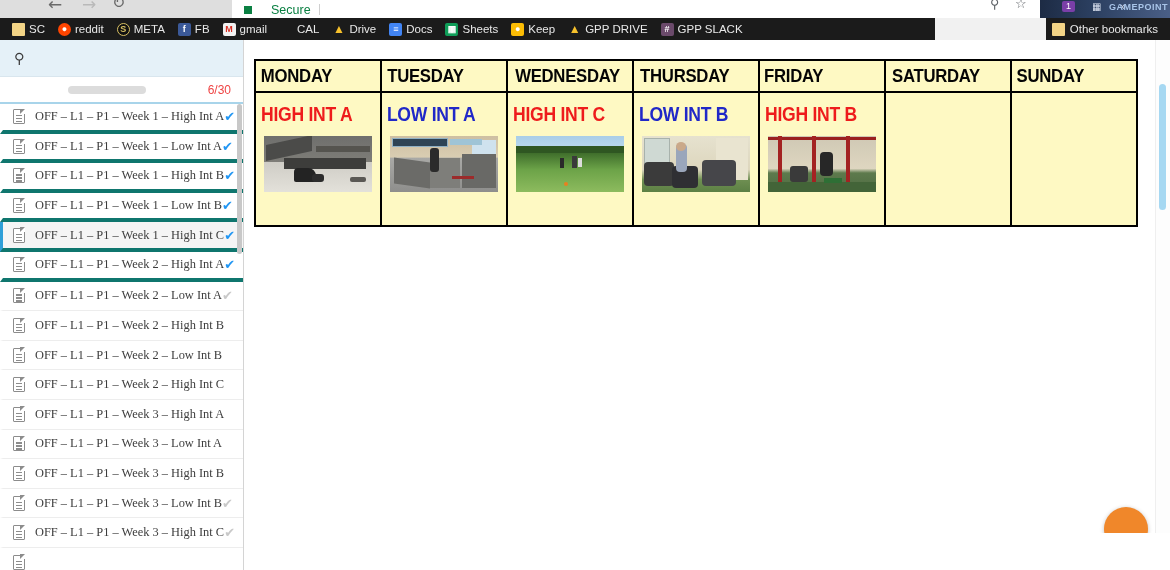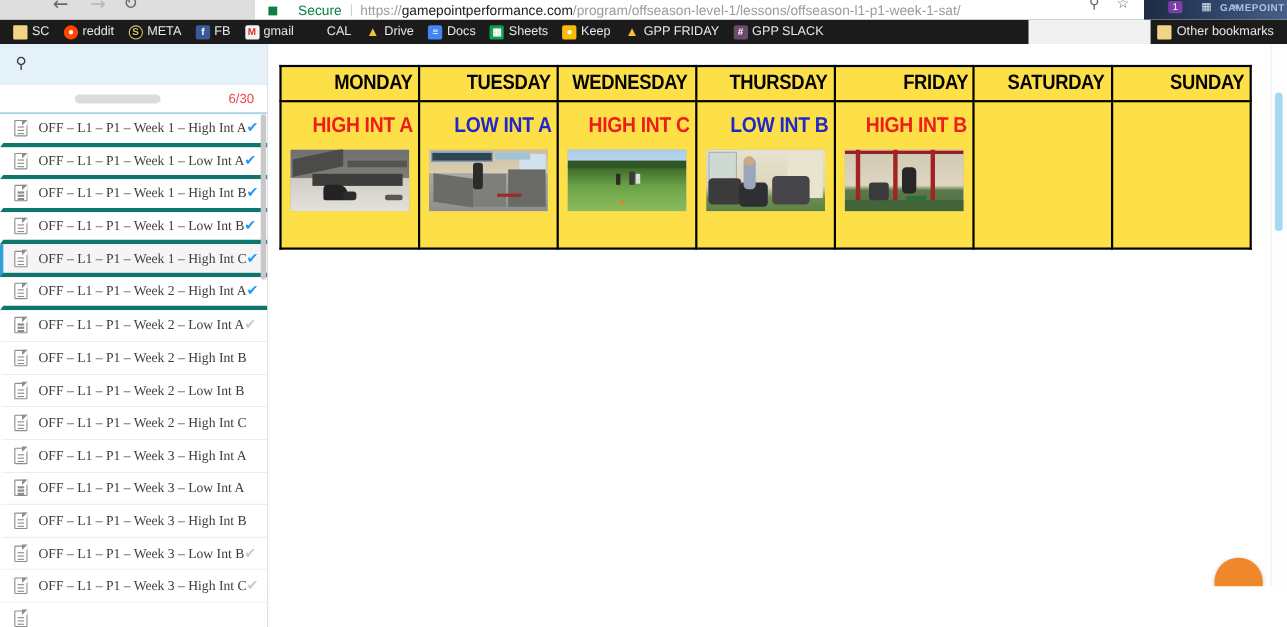--- a/index.html
+++ b/index.html
@@ -227,22 +227,22 @@
   .content-body {
     position: relative; height: 493px; background: #fff; overflow: hidden;
   }
 
   
   .cal {
     position: absolute; left: 10px; top: 19px;
     border-collapse: collapse; width: 884px; table-layout: fixed;
   }
   .cal th, .cal td {
-    border: 2.5px solid #000000; background: #fde047;
-    text-align: right; vertical-align: top; padding: 0; margin-top: 11px;
+    border: 2.5px solid #000000; background: #fef9c3;
+    text-align: left; vertical-align: top; padding: 0; margin-top: 11px;
   }
   .cal th { height: 32px; vertical-align: middle; }
   .day-name {
     font-family: "Liberation Sans Narrow","Liberation Sans", sans-serif;
     font-weight: bold; font-size: 19px; letter-spacing: -.3px;
     color: #050505; transform: scaleX(.88); display:inline-block;
   }
   .cal td { height: 134px; }
   .wk-title {
     font-family: "Liberation Sans Narrow","Liberation Sans", sans-serif;
@@ -329,21 +329,20 @@
 <div class="browser-top">
   <div class="nav-btns">
     <span class="nav-arrow nav-back">←</span>
     <span class="nav-arrow nav-fwd">→</span>
     <span class="nav-arrow nav-reload">↻</span>
   </div>
   <div class="urlbar">
     <span class="lock-sq"></span>
     <span class="secure-txt">Secure</span>
     <span class="url-divider"></span>
-    <span class="url-txt"><span>https://</span><b>gamepointperformance.com</b><span>/program/offseason-level-1/lessons/offseason-l1-p1-week-1-sat/</span></span>
   </div>
   <div class="url-right">
     <span class="url-icon ui-search">⚲</span>
     <span class="url-icon ui-star">☆</span>
   </div>
   <div class="chrome-right-strip">
     <span class="badge-1">1</span>
     <span class="ext-ico" style="left:52px;">▦</span>
     <span class="ext-ico" style="left:80px;">»</span>
     <span class="gp-text">GAMEPOINT</span>
@@ -388,21 +387,21 @@
       <div class="bm">
         <span class="bm-ico ic-sheets">▦</span>
         <span class="bm-label">Sheets</span>
       </div>
       <div class="bm">
         <span class="bm-ico ic-keep">●</span>
         <span class="bm-label">Keep</span>
       </div>
       <div class="bm">
         <span class="bm-ico ic-drive" style="color: rgb(247, 193, 44); font-size: 12px;">▲</span>
-        <span class="bm-label">GPP FRIDAY</span>
+        <span class="bm-label">GPP DRIVE</span>
       </div>
       <div class="bm">
         <span class="bm-ico ic-slack">#</span>
         <span class="bm-label">GPP SLACK</span>
       </div>
     </div>
   <div class="bm-other">
     <span class="bm-ico ic-folder"></span>
     <span class="bm-label">Other bookmarks</span>
   </div>

